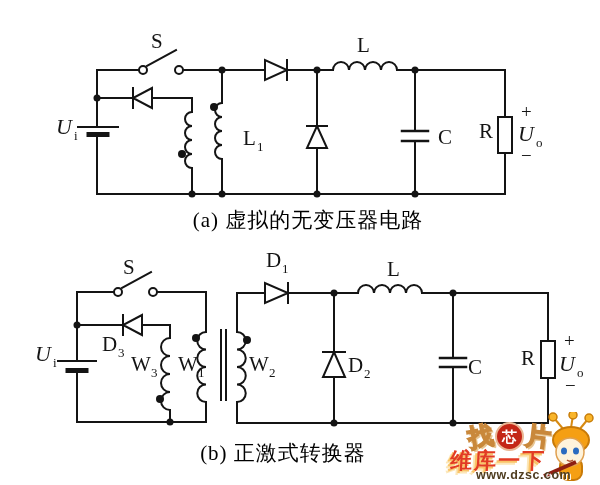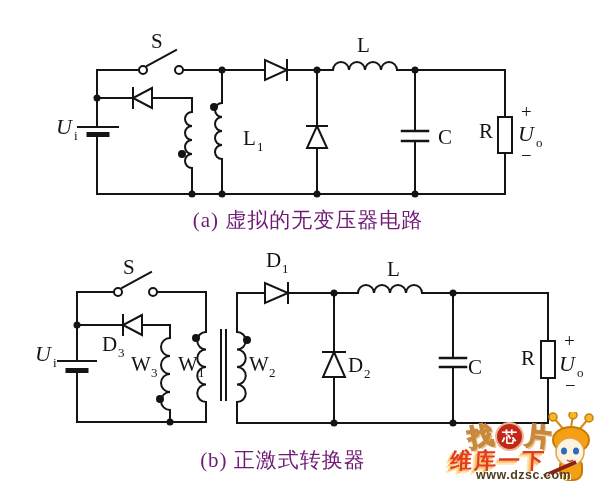--- a/index.html
+++ b/index.html
@@ -3,24 +3,24 @@
 <meta charset="utf-8">
 <style>
   html,body{margin:0;padding:0;background:#fff;}
   .canvas{position:relative;width:600px;height:485px;background:#fff;overflow:hidden;
           font-family:"Liberation Serif","DejaVu Serif",serif;}
   svg text{fill:#141414;font-family:"Liberation Serif","DejaVu Serif",serif;}
   .lbl{font-size:21px;}
   .sub{font-size:13px;}
   .it{font-style:italic;font-size:22px;}
   .sign{font-size:19px;}
-  .caption{position:absolute;text-align:center;color:#701a75;font-size:21px;
+  .caption{position:absolute;text-align:center;color:#000000;font-size:21px;
            font-family:"Liberation Serif","DejaVu Serif",serif;letter-spacing:1px;}
   .caption-a{left:130px;top:206px;width:356px;}
-  .caption-b{left:105px;top:439px;width:356px;margin-top:7px;}
+  .caption-b{left:105px;top:439px;width:356px;}
   .watermark{position:absolute;left:438px;top:412px;width:162px;height:73px;z-index:5;}
   .wm-slogan{position:absolute;left:30px;top:10px;display:flex;align-items:center;gap:2px;}
   .wm-outline{font-size:25px;font-weight:bold;color:#fff6e6;
               -webkit-text-stroke:1.6px #c9883b;text-shadow:2px 2px 0 #e8c693;
               font-family:"Liberation Sans","DejaVu Sans",sans-serif;line-height:1;}
   .wm-zhao{transform:rotate(-10deg);}
   .wm-pian{transform:rotate(7deg);}
   .wm-circle{width:29px;height:29px;border-radius:50%;background:#c42717;border:2px solid #eab794;
              color:#fff;font-size:15px;font-weight:bold;line-height:25px;text-align:center;
              box-sizing:border-box;font-family:"Liberation Sans","DejaVu Sans",sans-serif;}

